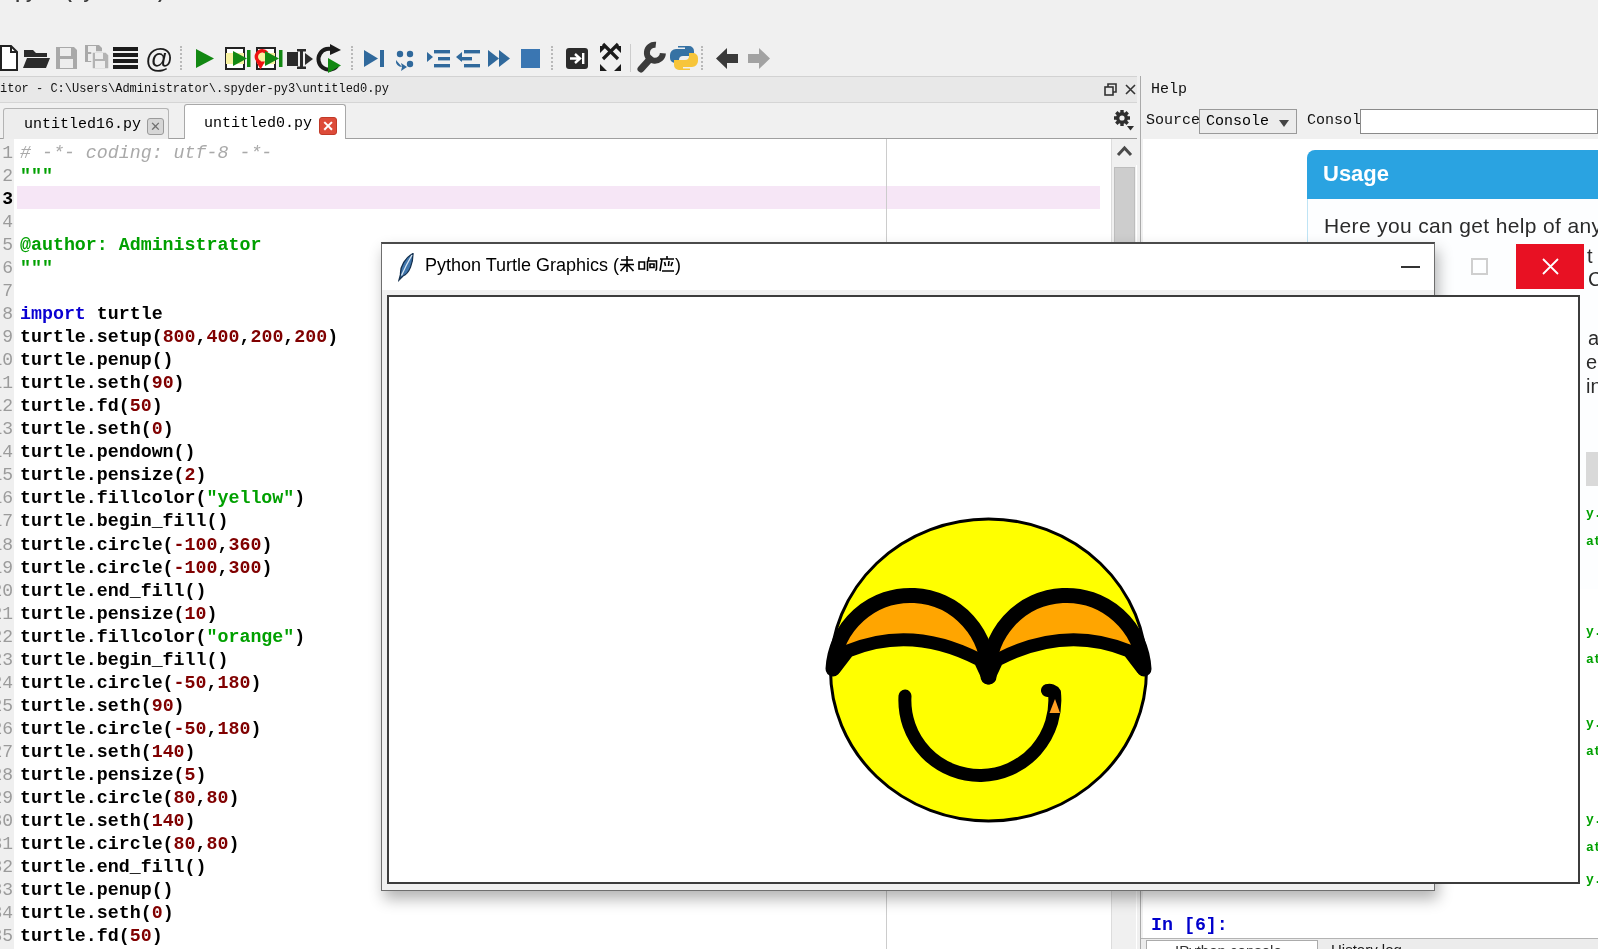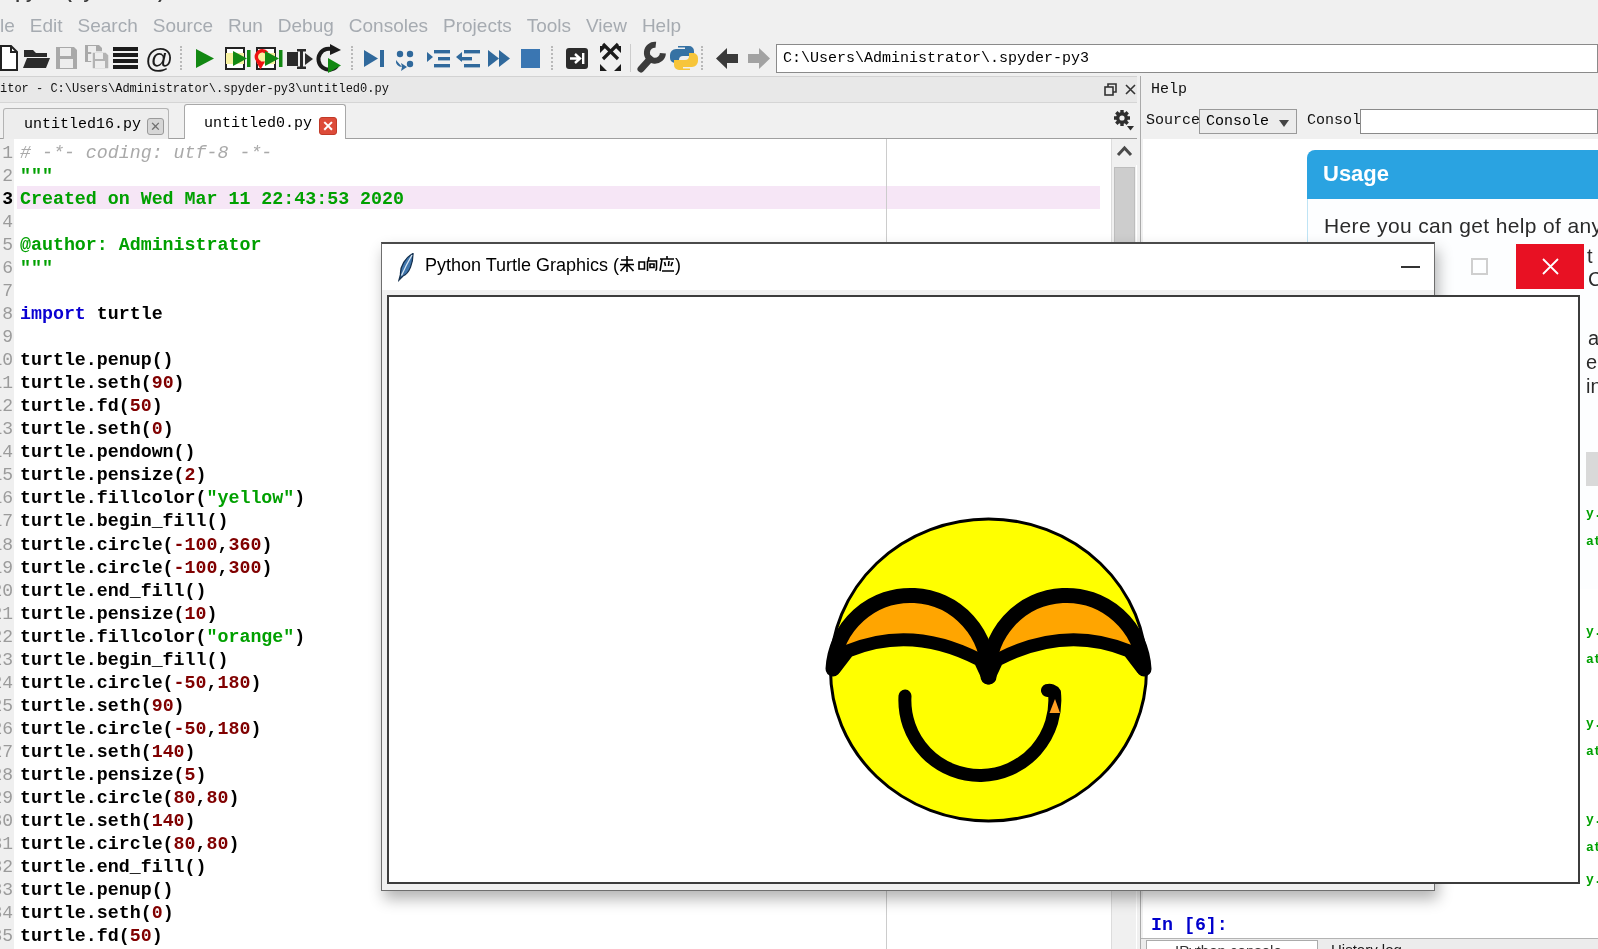--- a/index.html
+++ b/index.html
@@ -101,21 +101,20 @@
 #tclose { position:absolute; left:1134px; top:0px; width:68px; height:45px; background:#e81123; }
 #tclose svg { position:absolute; left:26px; top:14px; }
 #tcanvas { position:absolute; left:5px; top:51px; width:1193px; height:589px; background:#fff;
   border:2px solid #3c3c3c; overflow:hidden; }
 </style></head>
 <body>
 <div id="app">
 
 <div id="chrome"></div>
 <div id="titlesliver">Spyder (Python 3.7)</div>
-<div id="menubar"><span style="margin-left:0px">le</span><span>Edit</span><span>Search</span><span>Source</span><span>Run</span><span>Debug</span><span>Consoles</span><span>Projects</span><span>Tools</span><span>View</span><span>Help</span></div>
 
 <div id="toolbar">
 <svg class="abs" style="left:0;top:0" width="776" height="36" viewBox="0 0 776 36">
 
   <g stroke="#222" stroke-width="2" fill="#fff">
     <path d="M 1,6 L 11,6 L 17,12 L 17,30 L 1,30 Z"></path>
     <path d="M 11,6 L 11,12 L 17,12" fill="none"></path>
   </g>
 
   <g fill="#2b2b2b">
@@ -231,21 +230,20 @@
 
   <path d="M 716,18.5 L 727,8 L 727,14 L 738,14 L 738,23 L 727,23 L 727,29 Z" fill="#3a3a3a"></path>
 
   <path d="M 770,18.5 L 759,8 L 759,14 L 748,14 L 748,23 L 759,23 L 759,29 Z" fill="#a2a2a2"></path>
 </svg>
 <div class="tsep" style="left:180px"></div>
 <div class="tsep" style="left:351px"></div>
 <div class="tsep" style="left:551px"></div>
 <div class="tsep2" style="left:630px"></div>
 <div class="tsep" style="left:701px"></div>
-<div id="addr" class="mono">C:\Users\Administrator\.spyder-py3</div>
 </div>
 
 <div id="pathbar">
       <div class="t mono">itor - C:\Users\Administrator\.spyder-py3\untitled0.py</div>
     </div>
 <svg id="edbtns" width="40" height="20" viewBox="0 0 40 20">
   <g stroke="#333" stroke-width="1.6" fill="none">
    <rect x="5" y="7" width="8" height="8"></rect>
         <path d="M 8,7 v -3 h 8 v 8 h -3"></path>
    <path d="M 26,5 l 9,9 M 35,5 l -9,9"></path>
@@ -309,24 +307,24 @@
     <div class="lnum" style="top:648.1px">29</div>
     <div class="lnum" style="top:671.2px">30</div>
     <div class="lnum" style="top:694.2px">31</div>
     <div class="lnum" style="top:717.3px">32</div>
     <div class="lnum" style="top:740.3px">33</div>
     <div class="lnum" style="top:763.4px">34</div>
     <div class="lnum" style="top:786.4px">35</div>
   </div>
   <div class="cd" style="top:2.5px"><span class="c"># -*- coding: utf-8 -*-</span></div>
   <div class="cd" style="top:25.6px"><span class="s">"""</span></div>
-  <div class="cd" style="top:48.6px"><span class="s">Created on Wed Mar 11 22:43:53 2020</span></div>
   <div class="cd" style="top:94.7px"><span class="s">@author: Administrator</span></div>
   <div class="cd" style="top:117.8px"><span class="s">"""</span></div>
   <div class="cd" style="top:163.9px"><span class="k">import</span> turtle</div>
+  <div class="cd" style="top:187.0px">turtle.setup(<span class="n">800</span>,<span class="n">400</span>,<span class="n">200</span>,<span class="n">200</span>)</div>
   <div class="cd" style="top:210.0px">turtle.penup()</div>
   <div class="cd" style="top:233.1px">turtle.seth(<span class="n">90</span>)</div>
   <div class="cd" style="top:256.1px">turtle.fd(<span class="n">50</span>)</div>
   <div class="cd" style="top:279.2px">turtle.seth(<span class="n">0</span>)</div>
   <div class="cd" style="top:302.2px">turtle.pendown()</div>
   <div class="cd" style="top:325.3px">turtle.pensize(<span class="n">2</span>)</div>
   <div class="cd" style="top:348.4px">turtle.fillcolor(<span class="s">"yellow"</span>)</div>
   <div class="cd" style="top:371.4px">turtle.begin_fill()</div>
   <div class="cd" style="top:394.5px">turtle.circle(<span class="n">-100</span>,<span class="n">360</span>)</div>
   <div class="cd" style="top:417.5px">turtle.circle(<span class="n">-100</span>,<span class="n">300</span>)</div>

